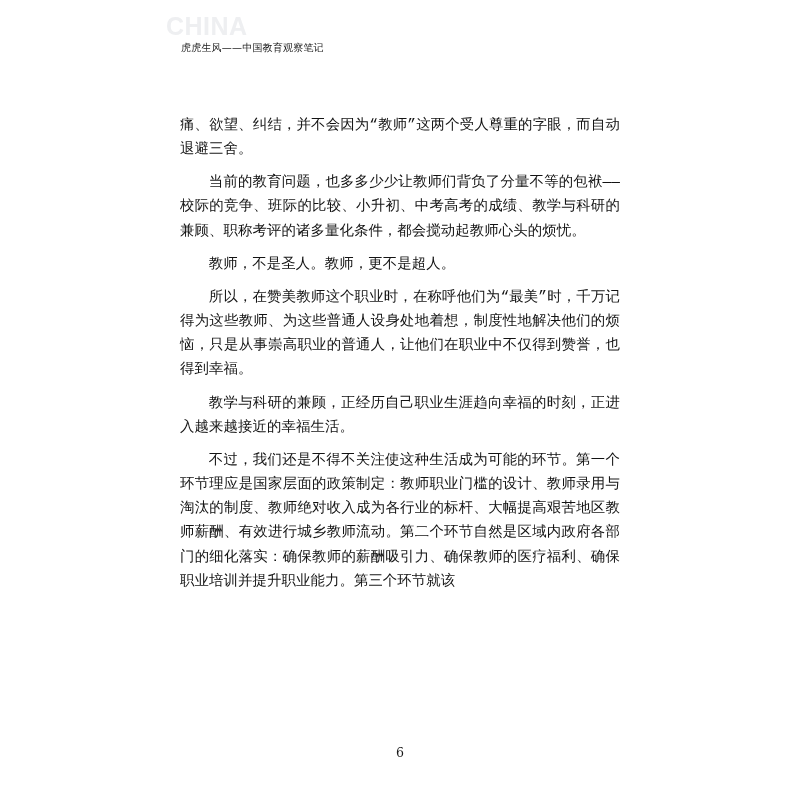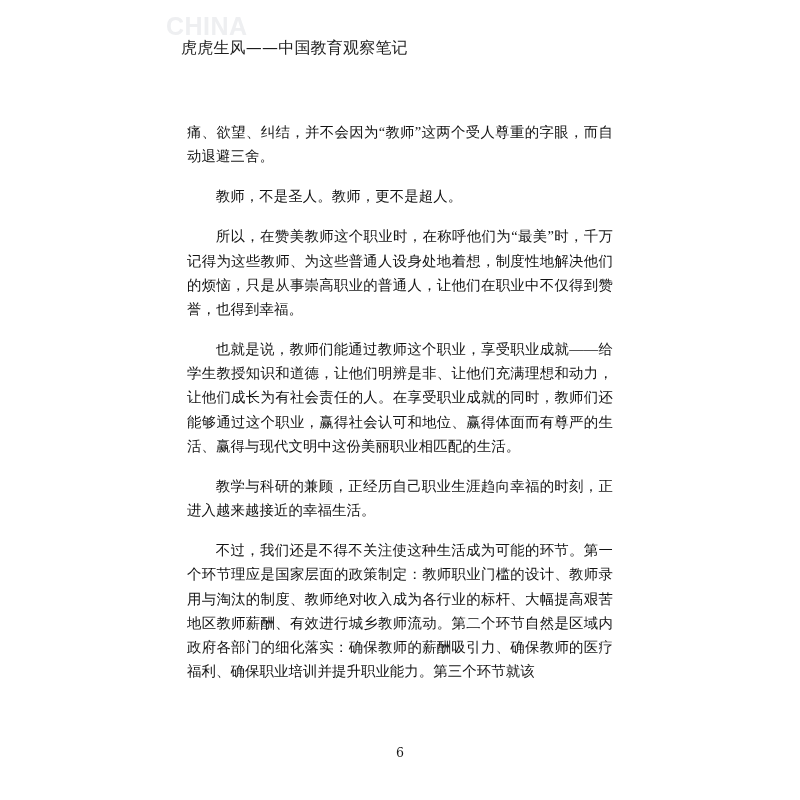--- a/index.html
+++ b/index.html
@@ -42,38 +42,38 @@
     color: #eeeff1;
     line-height: 1;
     user-select: none;
   }
 
   .header-title {
     position: absolute;
     left: 181px;
     top: 40px;
     font-family: "DejaVu Sans", "Liberation Sans", sans-serif;
-    font-size: 16px;
+    font-size: 10px;
     line-height: 16px;
     color: #1d1d1d;
     letter-spacing: 0.2px;
     white-space: nowrap;
   }
 
   
   .body-block {
     position: absolute;
     left: 171px;
     top: 104px;
     width: 458px;
   }
 
   .para {
-    margin: 16px;
-    font-family: Liberation Serif, serif;
+    margin: 9px;
+    font-family: Liberation Mono, monospace;
     font-size: 14.4px;
     line-height: 24.15px;
     color: #131313;
     text-align: justify;
     text-justify: inter-ideograph;
     text-indent: 2em;
     letter-spacing: 0.1px;
     word-break: break-all;
   }
 
@@ -98,22 +98,22 @@
 
 <div class="page">
 
   <div class="header-zone">
     <div class="watermark">CHINA</div>
     <div class="header-title">虎虎生风——中国教育观察笔记</div>
   </div>
 
   <div class="body-block">
     <p class="para no-indent">痛、欲望、纠结，并不会因为“教师”这两个受人尊重的字眼，而自动退避三舍。</p>
+    <p class="para">当前的教育问题，也多多少少让教师们背负了分量不等的包袱——校际的竞争、班际的比较、小升初、中考高考的成绩、教学与科研的兼顾、职称考评的诸多量化条件，都会搅动起教师心头的烦忧。</p>
     <p class="para">教师，不是圣人。教师，更不是超人。</p>
     <p class="para">所以，在赞美教师这个职业时，在称呼他们为“最美”时，千万记得为这些教师、为这些普通人设身处地着想，制度性地解决他们的烦恼，只是从事崇高职业的普通人，让他们在职业中不仅得到赞誉，也得到幸福。</p>
-    <p class="para">也就是说，教师们能通过教师这个职业，享受职业成就——给学生教授知识和道德，让他们明辨是非、让他们充满理想和动力，让他们成长为有社会责任的人。在享受职业成就的同时，教师们还能够通过这个职业，赢得社会认可和地位、赢得体面而有尊严的生活、赢得与现代文明中这份美丽职业相匹配的生活。</p>
     <p class="para">教学与科研的兼顾，正经历自己职业生涯趋向幸福的时刻，正进入越来越接近的幸福生活。</p>
     <p class="para">不过，我们还是不得不关注使这种生活成为可能的环节。第一个环节理应是国家层面的政策制定：教师职业门槛的设计、教师录用与淘汰的制度、教师绝对收入成为各行业的标杆、大幅提高艰苦地区教师薪酬、有效进行城乡教师流动。第二个环节自然是区域内政府各部门的细化落实：确保教师的薪酬吸引力、确保教师的医疗福利、确保职业培训并提升职业能力。第三个环节就该</p>
   </div>
 
   <div class="folio">6</div>
 
 </div>
 
 </body></html>

